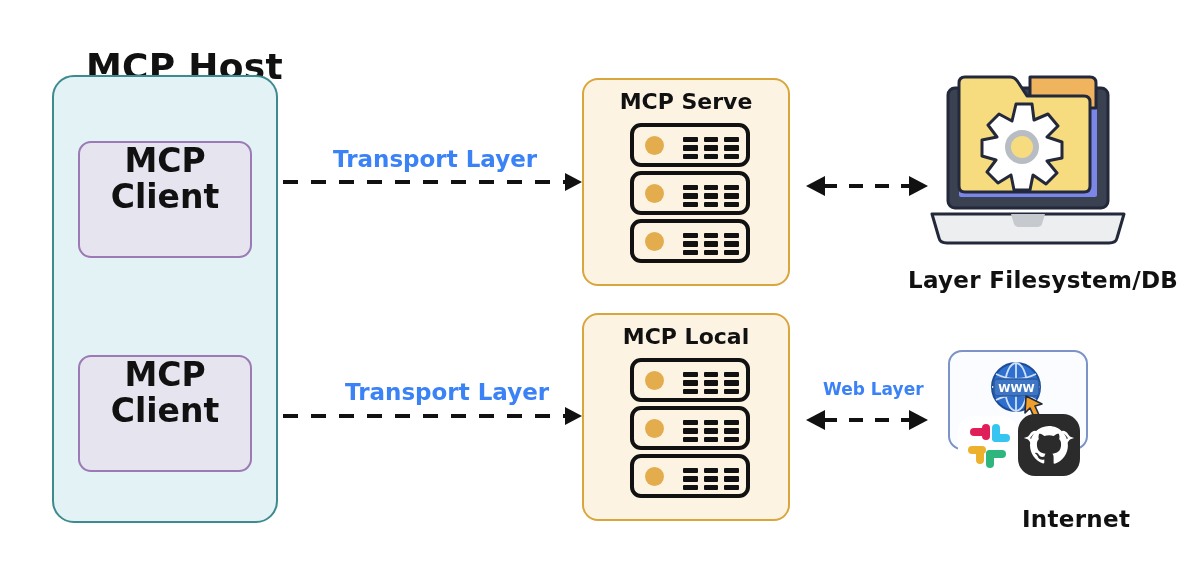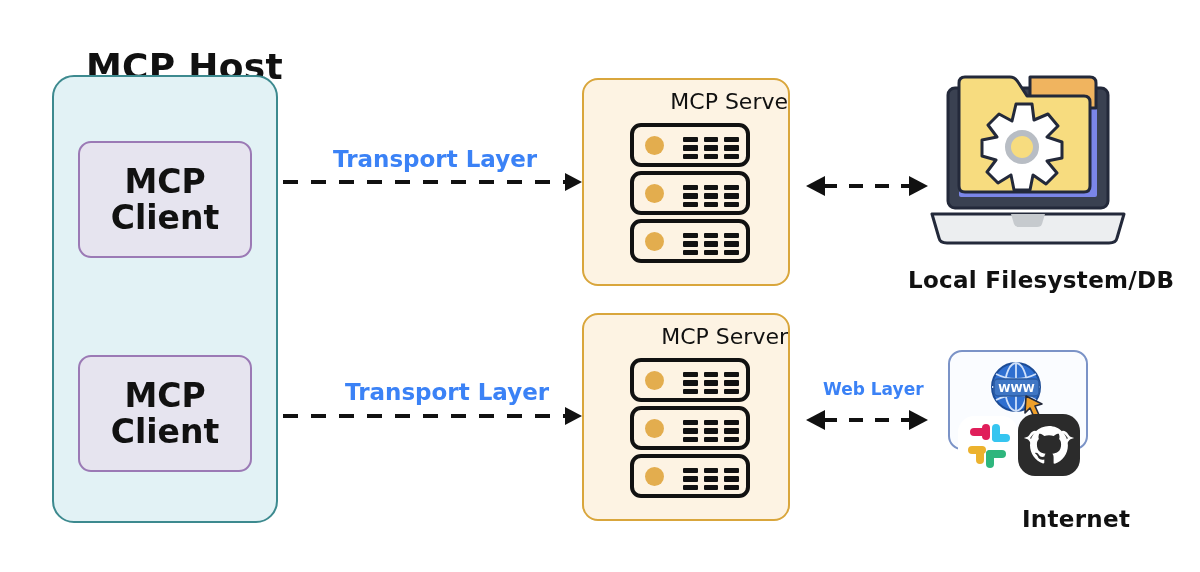--- a/index.html
+++ b/index.html
@@ -53,21 +53,21 @@
     left: 78px;
     width: 174px;
     height: 117px;
     border: 2.5px solid #9b7ab5;
     border-radius: 13px;
     background: #e6e4ef;
     box-sizing: border-box;
     display: flex;
     flex-direction: column;
     align-items: center;
-    justify-content: center;
+    justify-content: flex-start;
     line-height: 1.08;
   }
   #mcp-client-1 { top: 141px; }
   #mcp-client-2 { top: 355px; }
   .mcp-client span {
     color: #111111;
     font-size: 33px;
     font-weight: bold;
     font-family: "DejaVu Sans", sans-serif;
   }
@@ -83,23 +83,23 @@
     background: #fdf3e3;
     box-sizing: border-box;
   }
   #mcp-server-1 { top: 78px; }
   #mcp-server-2 { top: 313px; }
   .server-title {
     position: absolute;
     top: 9px;
     left: 0;
     width: 100%;
-    text-align: right;
+    text-align: center;
     font-size: 22px;
-    font-weight: normal;
+    font-weight: bold;
     color: #111111;
     font-family: "DejaVu Sans", sans-serif;
   }
   .rack {
     position: absolute;
     left: 46px;
     width: 120px;
     height: 44px;
     border: 4px solid #111111;
     border-radius: 11px;
@@ -229,21 +229,21 @@
           <i></i>
           <i></i>
           <i></i>
           <i></i>
           <i></i>
       </div>
     </div>
   </div>
 
   <div class="mcp-server" id="mcp-server-2">
-    <div class="server-title">MCP Server</div>
+    <div class="server-title">MCP Local</div>
     <div class="rack rack-1">
       <div class="rack-led"></div>
       <div class="rack-dots">
         <i></i>
           <i></i>
           <i></i>
           <i></i>
           <i></i>
           <i></i>
           <i></i>
@@ -320,21 +320,21 @@
       <path d="M112,9 L172,9 Q178,9 178,15 L178,40 L112,40 Z" fill="#f0b45f" stroke="#23293a" stroke-width="3" stroke-linejoin="round"></path>
 
       <path d="M47,9 L92,9 Q97,9 100,14 L109,28 L166,28 Q172,28 172,34 L172,118 Q172,124 166,124 L47,124 Q41,124 41,118 L41,15 Q41,9 47,9 Z" fill="#f7dc7f" stroke="#23293a" stroke-width="3" stroke-linejoin="round"></path>
 
       <g transform="translate(106,78)">
         <path d="M-8,-42 L8,-42 L10,-26 L24,-32 L34,-20 L23,-9 L38,-4 L38,12 L23,15 L33,27 L22,38 L9,29 L6,44 L-10,44 L-13,29 L-26,37 L-37,26 L-28,14 L-42,10 L-42,-6 L-27,-9 L-36,-21 L-25,-32 L-12,-25 Z" fill="#ffffff" stroke="#23293a" stroke-width="3" stroke-linejoin="round"></path>
         <circle cx="-2" cy="1" r="14" fill="#f7dc7f" stroke="#b8bdc4" stroke-width="6"></circle>
       </g>
     </svg>
   </div>
-  <div class="label" id="laptop-caption">Local Filesystem/DB</div>
+  <div class="label" id="laptop-caption">Layer Filesystem/DB</div>
 
   <div id="internet-panel">
 
     <div class="ip-icon" id="globe-icon">
       <svg width="66" height="60" viewBox="0 0 66 60">
         <circle cx="30" cy="27" r="24" fill="#2f6fd0" stroke="#1d4c96" stroke-width="2"></circle>
         <g stroke="#cfe0fa" stroke-width="1.8" fill="none">
           <ellipse cx="30" cy="27" rx="11" ry="24"></ellipse>
           <line x1="6" y1="27" x2="54" y2="27"></line>
           <line x1="30" y1="3" x2="30" y2="51"></line>

